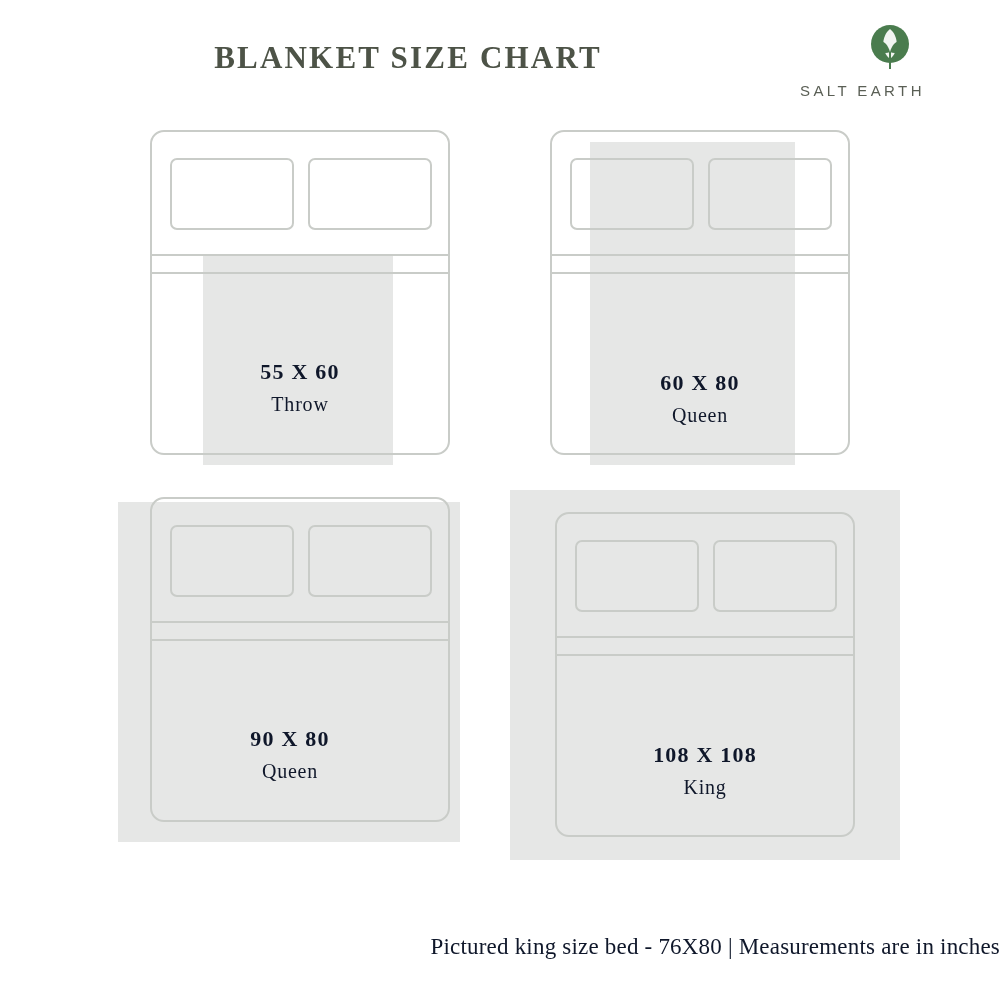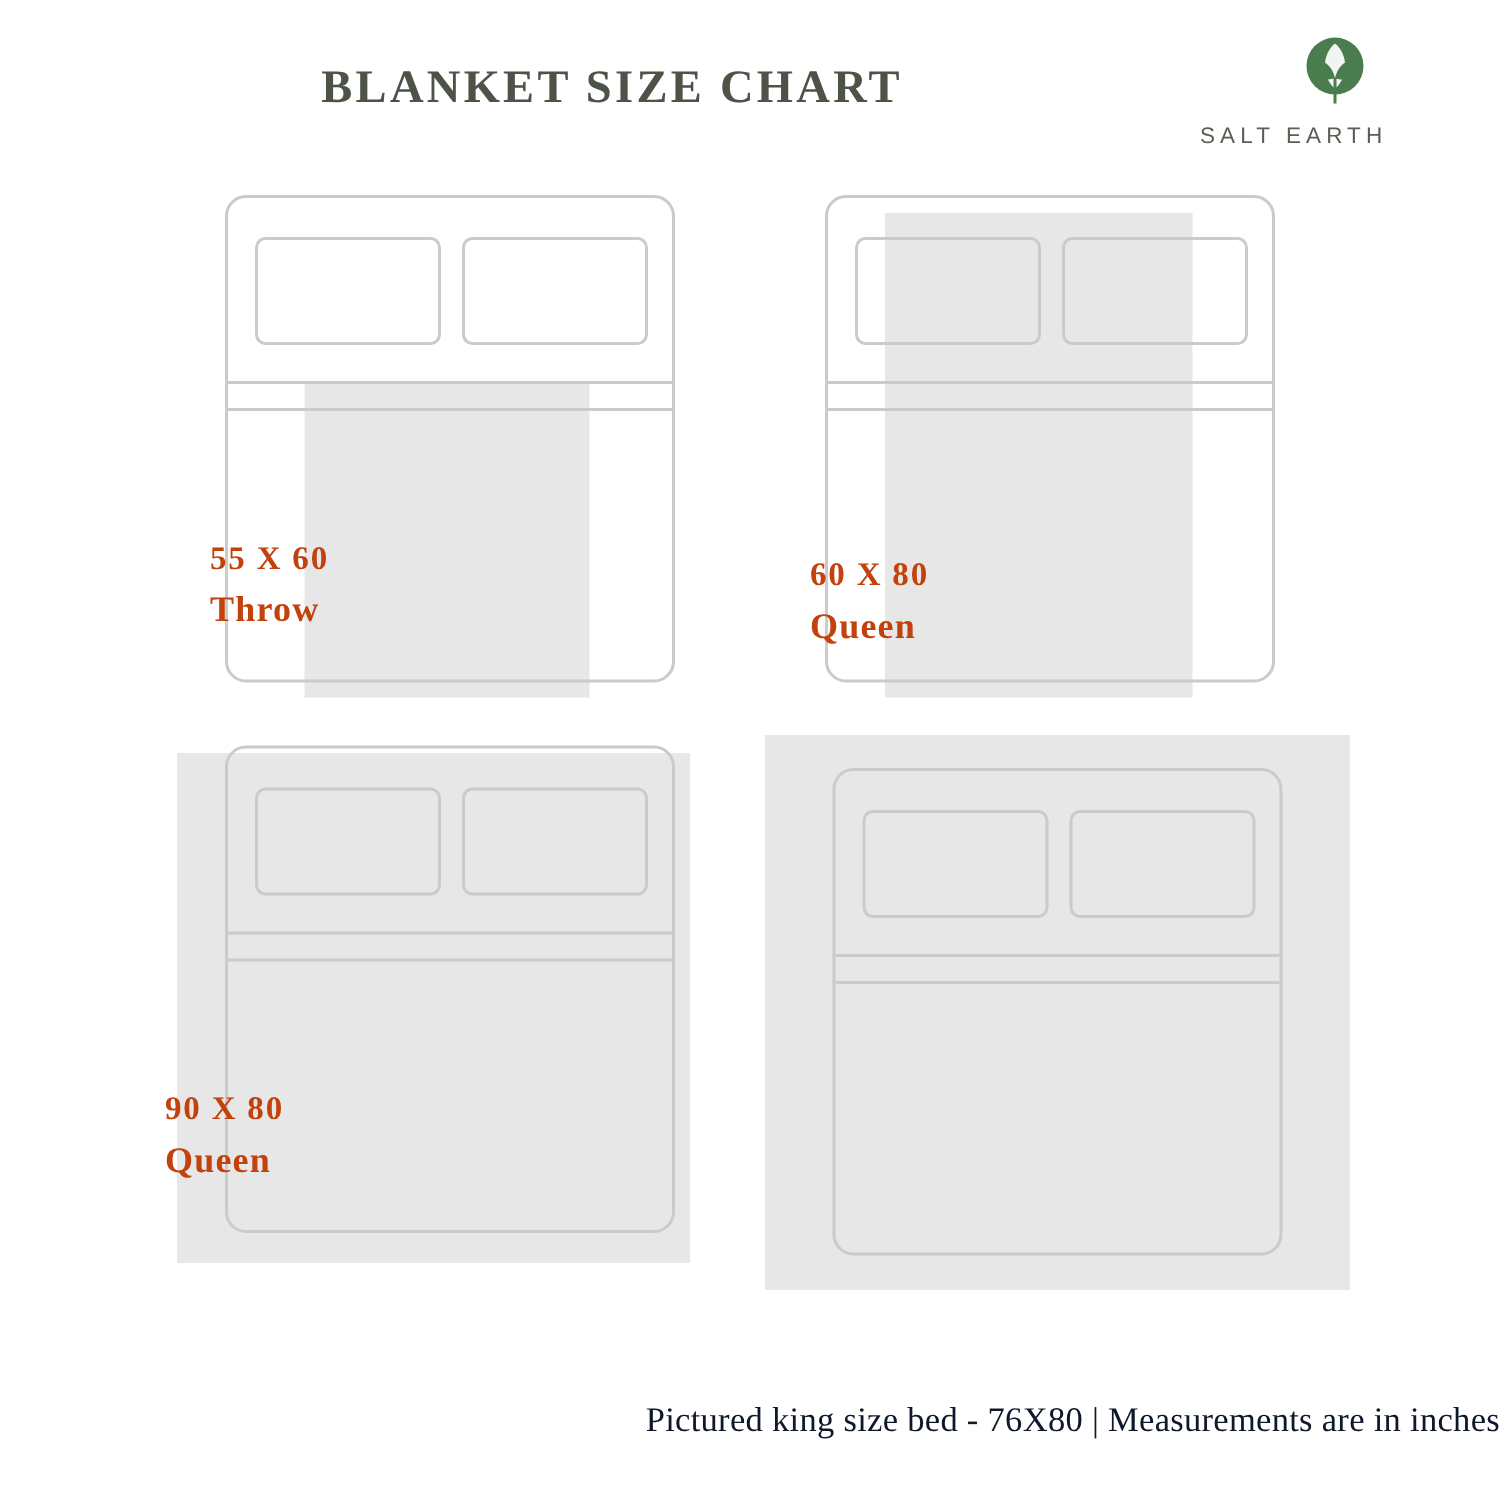--- a/index.html
+++ b/index.html
@@ -89,31 +89,32 @@
     position: absolute;
     left: 0;
     right: 0;
     border-top: 2px solid #c9ccc8;
   }
 
   .label {
     position: absolute;
     z-index: 3;
     width: 100%;
-    color: #c2410c;
+    text-align: center;
+    color: #0f172a;
   }
   .label .size {
     font-size: 22px;
     font-weight: 700;
     letter-spacing: 1.2px;
     line-height: 1.55;
   }
   .label .name {
-    font-size: 24px;
-    font-weight: 700;
+    font-size: 20px;
+    font-weight: 400;
     letter-spacing: 0.8px;
     line-height: 1.55;
   }
 
   
   .footer {
     position: absolute;
     bottom: 40px;
     left: 0;
     width: 1000px;
@@ -186,17 +187,21 @@
   </div>
 
   <div class="cell" style="left:510px; top:380px; width:390px; height:390px;">
     <div class="blanket" style="left:0px; top:0px; width:390px; height:370px;"></div>
     <div class="bed" style="left:45px; top:22px; width:300px; height:325px;">
       <div class="pillow" style="left:18px; top:26px; width:124px; height:72px;"></div>
       <div class="pillow" style="left:156px; top:26px; width:124px; height:72px;"></div>
       <div class="hline" style="top:122px;"></div>
       <div class="hline" style="top:140px;"></div>
     </div>
+    <div class="label" style="top:248px;">
+      <div class="size">108 X 108</div>
+      <div class="name">King</div>
+    </div>
   </div>
 
 </div>
 
 <div class="footer">Pictured king size bed - 76X80 | Measurements are in inches</div>
 
 </body></html>

